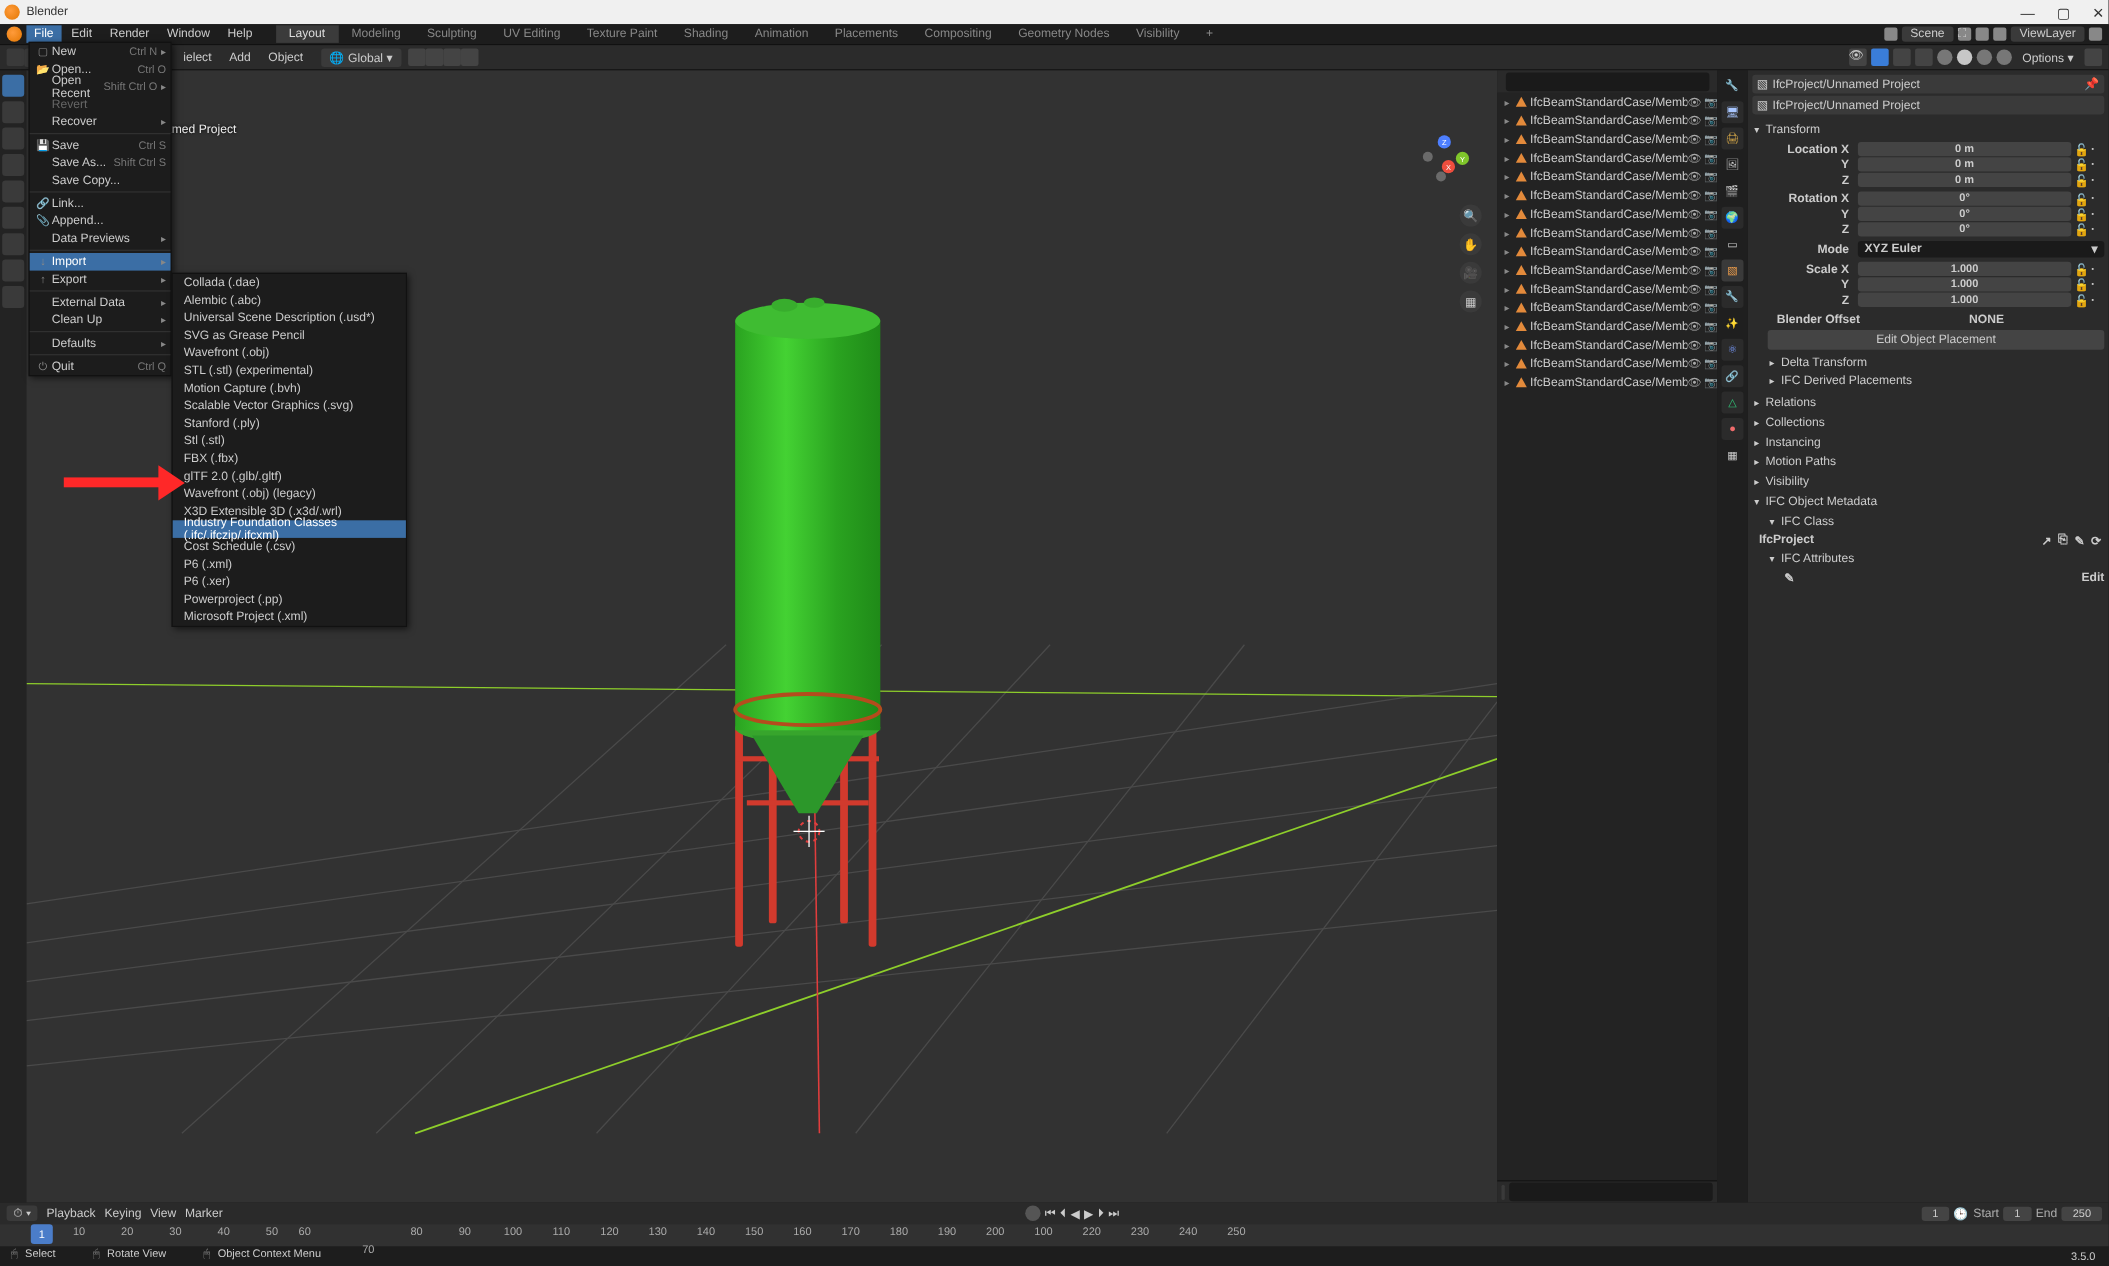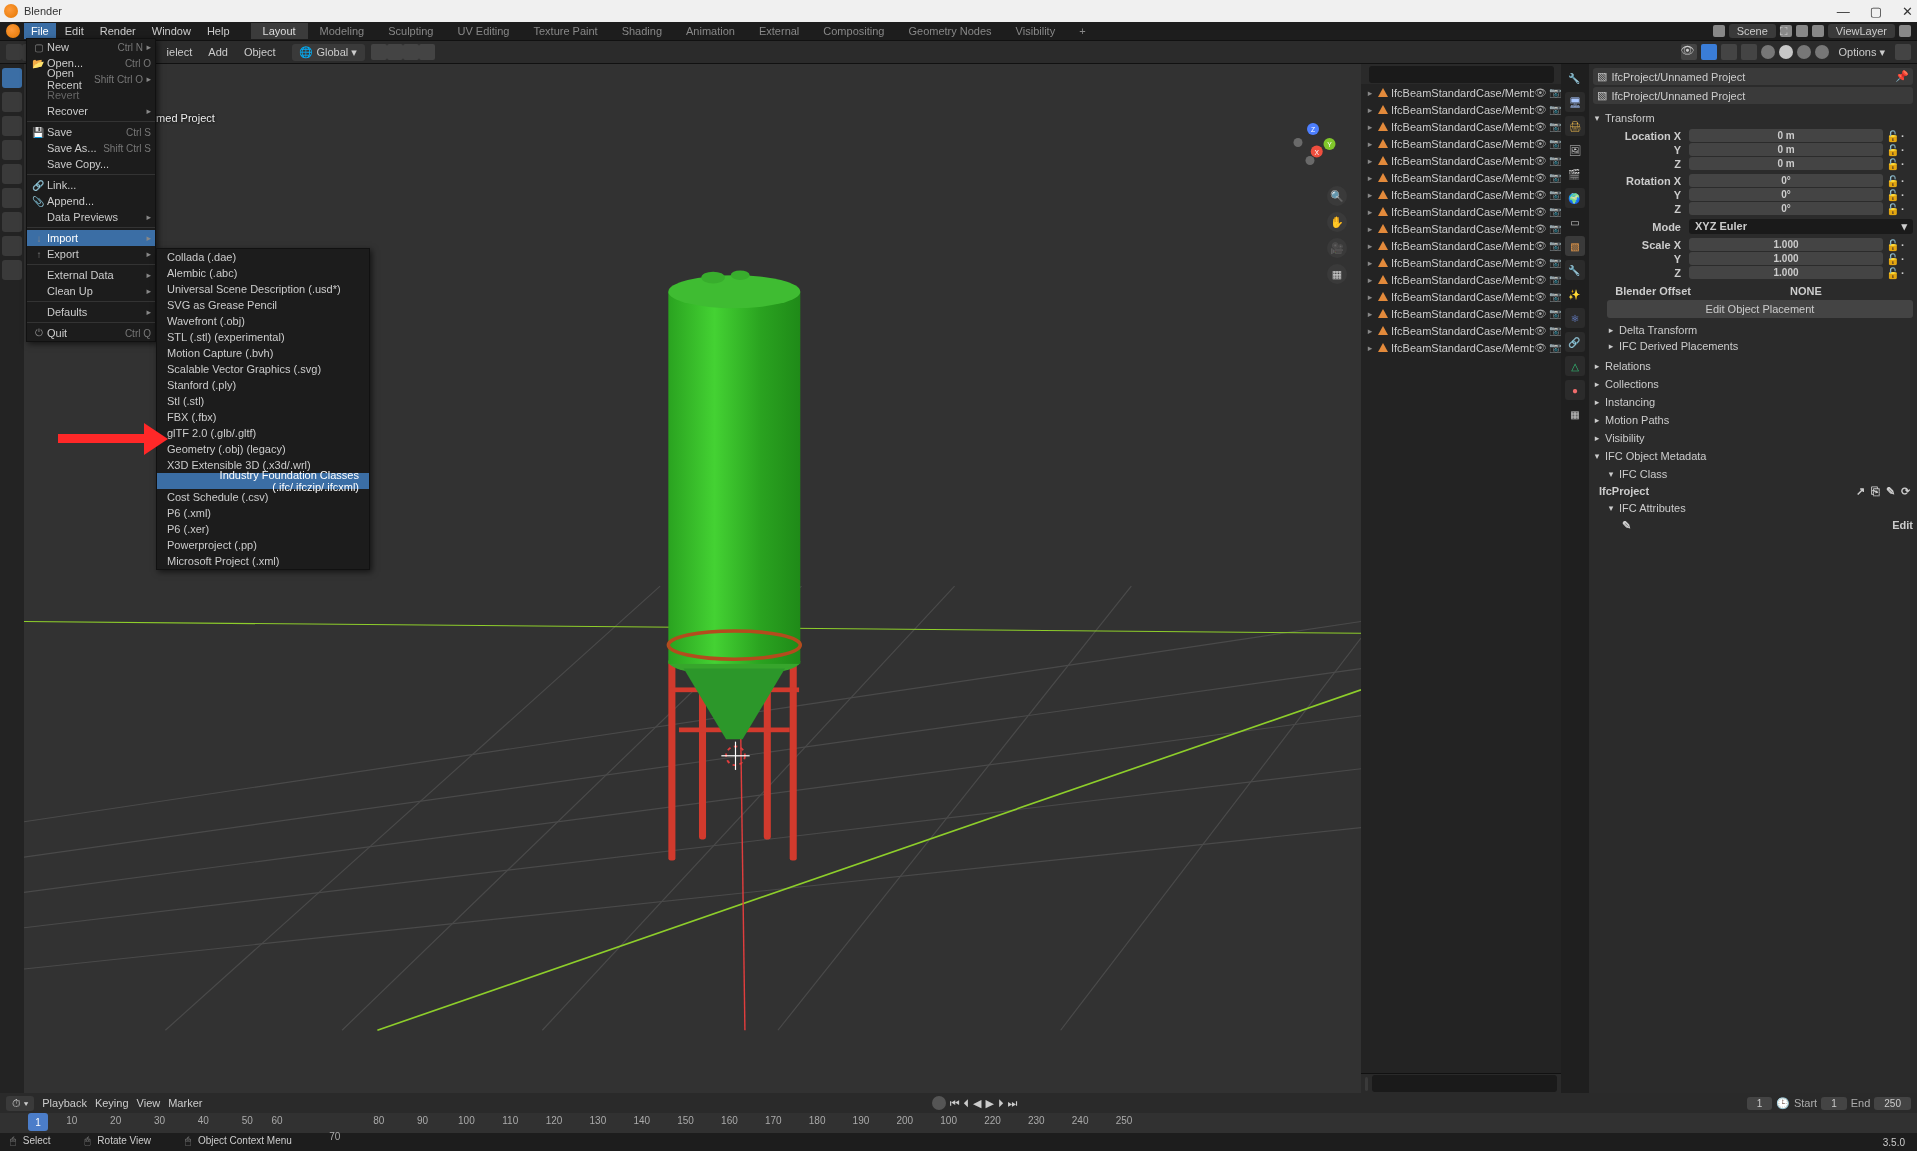--- a/index.html
+++ b/index.html
@@ -76,21 +76,21 @@
 .fmenu{ position:absolute; left:26px; top:38px; width:130px; background:#1c1c1c; border:1px solid #111; z-index:30; box-shadow:2px 2px 6px rgba(0,0,0,.6);}
 .fmenu .mi{ display:flex; align-items:center; height:16px; padding:0 4px;}
 .fmenu .mi .mic{width:16px;text-align:center;color:#888;font-size:10px;}
 .fmenu .mi .mil{flex:1;}
 .fmenu .mi .msc{color:#777;font-size:10px;}
 .fmenu .mi .msub{width:8px;text-align:right;color:#888;font-size:9px;}
 .fmenu .mi.hl{background:#3b6ea5;color:#fff;}
 .fmenu .mi.ds .mil{color:#666;}
 .fmenu .sep{height:1px;background:#333;margin:2px 0;}
 .submenu{ position:absolute; left:156px; top:248px; width:214px; background:#1c1c1c; border:1px solid #111; z-index:31; box-shadow:2px 2px 6px rgba(0,0,0,.6);}
-.submenu .si{ height:16px; display:flex; align-items:center; padding:0 10px;text-align:right;}
+.submenu .si{ height:16px; display:flex; align-items:center; padding:0 10px;}
 .submenu .si.hl{background:#3b6ea5;color:#fff;}
 
 
 .arrowwrap{position:absolute;left:58px;top:424px;z-index:35;}
 .arrowshaft{width:90px;height:9px;background:#ff2828;position:absolute;top:10px;left:0;}
 .arrowhead{width:0;height:0;border-top:16px solid transparent;border-bottom:16px solid transparent;border-left:24px solid #ff2828;position:absolute;top:-1px;left:86px;}
 
 
 .viewportsvg{position:absolute;inset:0;width:100%;height:100%;}
 .navgizmo{position:absolute;right:18px;top:50px;width:60px;height:60px;}
@@ -150,21 +150,21 @@
       <span>Help</span>
     </div>
   <div class="tabbar" id="tabbar">
       <span class="active">Layout</span>
       <span>Modeling</span>
       <span>Sculpting</span>
       <span>UV Editing</span>
       <span>Texture Paint</span>
       <span>Shading</span>
       <span>Animation</span>
-      <span>External</span>
+      <span>Placements</span>
       <span>Compositing</span>
       <span>Geometry Nodes</span>
       <span>Visibility</span>
       <span>+</span>
     </div>
   <div class="scenegrp">
     <span class="ic"></span>
     <span class="pill">
         <span>Scene</span>
       </span>
@@ -774,21 +774,21 @@
     <div class="si">Universal Scene Description (.usd*)</div>
     <div class="si">SVG as Grease Pencil</div>
     <div class="si">Wavefront (.obj)</div>
     <div class="si">STL (.stl) (experimental)</div>
     <div class="si">Motion Capture (.bvh)</div>
     <div class="si">Scalable Vector Graphics (.svg)</div>
     <div class="si">Stanford (.ply)</div>
     <div class="si">Stl (.stl)</div>
     <div class="si">FBX (.fbx)</div>
     <div class="si">glTF 2.0 (.glb/.gltf)</div>
-    <div class="si">Geometry (.obj) (legacy)</div>
+    <div class="si">Wavefront (.obj) (legacy)</div>
     <div class="si">X3D Extensible 3D (.x3d/.wrl)</div>
     <div class="si hl">Industry Foundation Classes (.ifc/.ifczip/.ifcxml)</div>
     <div class="si">Cost Schedule (.csv)</div>
     <div class="si">P6 (.xml)</div>
     <div class="si">P6 (.xer)</div>
     <div class="si">Powerproject (.pp)</div>
     <div class="si">Microsoft Project (.xml)</div>
   </div>
 
 <div class="arrowwrap">

